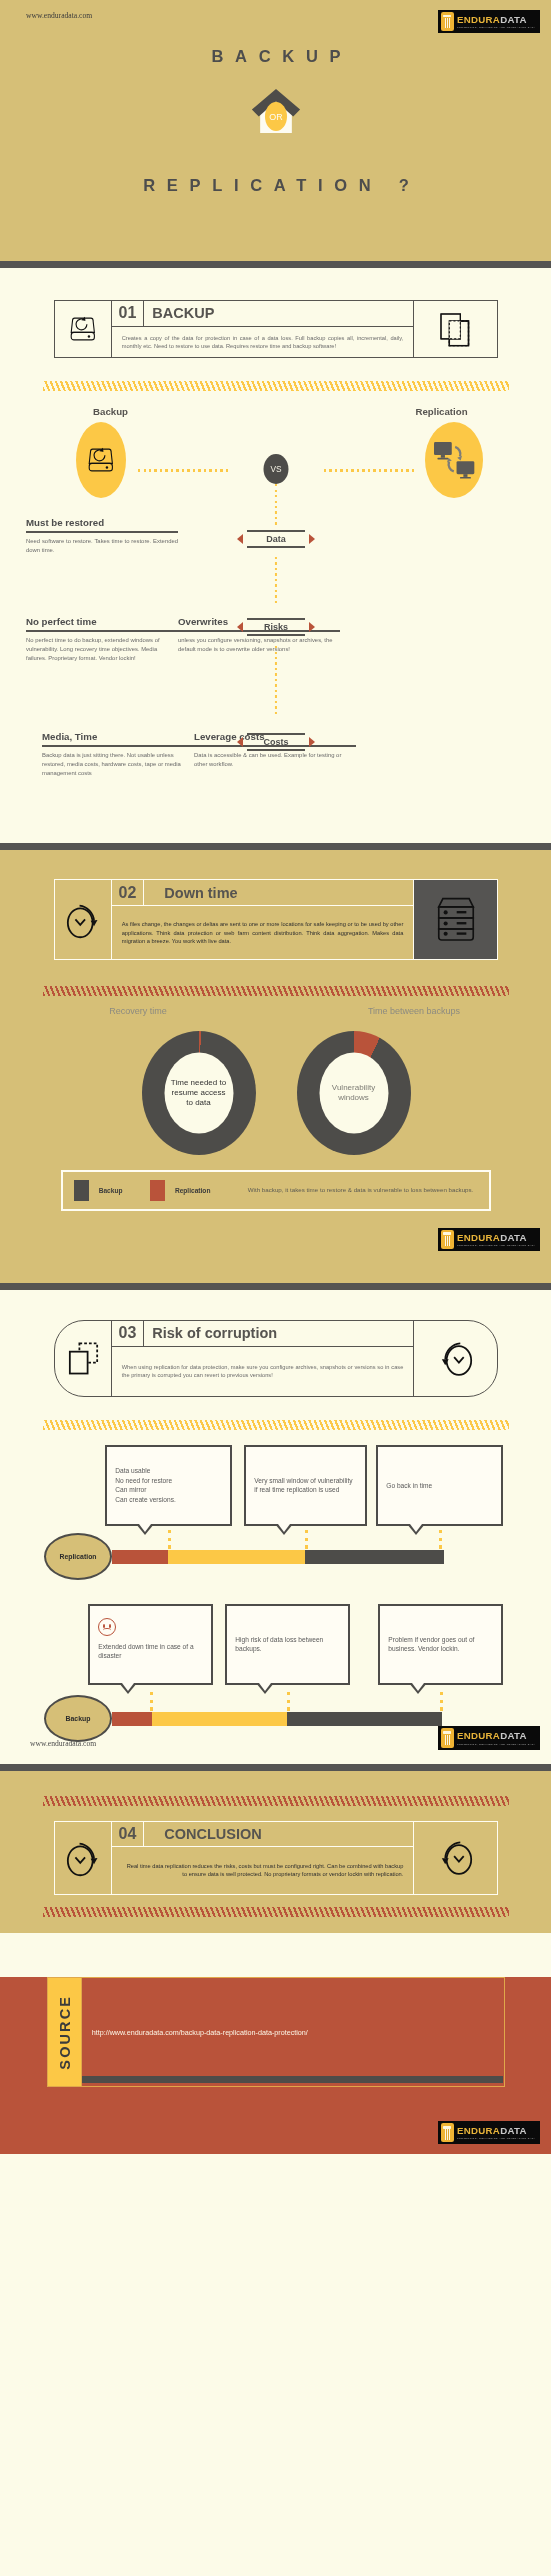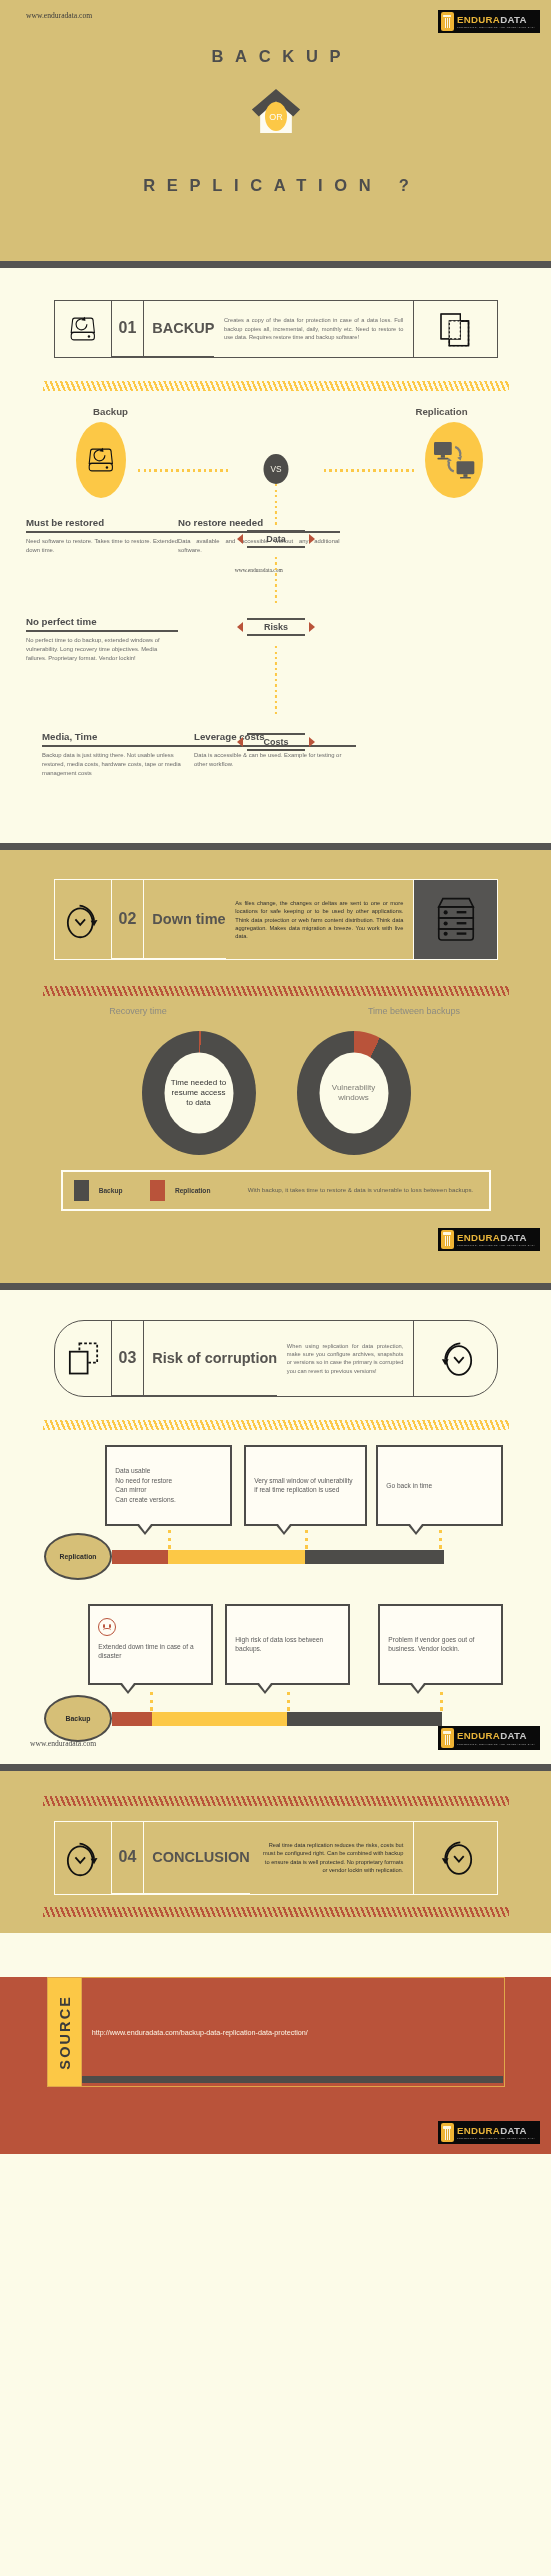--- a/index.html
+++ b/index.html
@@ -81,23 +81,23 @@
     margin: 0 54px;
     min-height: 58px;
   }
   .card.on-gold { border-color: #fffdf2; }
   .card .cell-icon {
     width: 57px; flex: none;
     display: flex; align-items: center; justify-content: center;
     border-right: 1.4px solid #565450;
   }
   .card.on-gold .cell-icon { border-right-color: #fffdf2; }
-  .card .cell-mid { flex: 1; display: flex; flex-direction: row; }
+  .card .cell-mid { flex: 1; display: flex; flex-direction: column; }
   .card .cell-head { display: flex; border-bottom: 1.4px solid #565450; }
-  .card.on-gold .cell-head { border-bottom-color: #fffdf2; }
+  .card.on-gold .cell-head { border-bottom-color: #fffdf2; gap: 12px; }
   .card .num {
     width: 32px; flex: none;
     font-size: 16px; font-weight: bold; color: #565450;
     display: flex; align-items: center; justify-content: center;
     border-right: 1.4px solid #565450;
     padding: 3.4px 0;
   }
   .card.on-gold .num { border-right-color: #fffdf2; }
   .card .title {
     font-size: 14.5px; font-weight: bold; color: #565450;
@@ -412,39 +412,38 @@
           <div class="cmp-col left">
             <h4>Must be restored</h4>
             <div class="ul"></div>
             <p class="just">Need software to restore. Takes time to restore. Extended down time.</p>
           </div>
           <div class="cmp-pill" style="top:12.4px;">
             <div class="bar"></div>
             <div class="lbl">Data</div>
             <div class="bar"></div>
           </div>
-          <div class="cmp-col right">
-            <h4>No restore needed</h4>
-            <div class="ul"></div>
-            <p class="just">Data available and accessible without any additional software.</p>
-            <div class="mini-url" style="margin-top:12.4px;">www.enduradata.com</div>
-          </div>
         </div>
 
         <div class="cmp-row" style="min-height:103px;">
           <div class="dotline-v" style="top:30px;height:69px;"></div>
           <div class="cmp-col left">
             <h4>No perfect time</h4>
             <div class="ul"></div>
             <p>No perfect time to do backup, extended windows of vulnerability. Long recovery time objectives. Media failures. Proprietary format. Vendor lockin!</p>
           </div>
           <div class="cmp-pill" style="top:1.4px;">
             <div class="bar"></div>
             <div class="lbl">Risks</div>
             <div class="bar"></div>
+          </div>
+          <div class="cmp-col right">
+            <h4>Overwrites</h4>
+            <div class="ul"></div>
+            <p>unless you configure versioning, snapshots or archives, the default mode is to overwrite older versions!</p>
           </div>
         </div>
 
         <div class="cmp-row" style="min-height:90px;padding-left:16px;">
           <div class="cmp-col left">
             <h4>Media, Time</h4>
             <div class="ul"></div>
             <p>Backup data is just sitting there. Not usable unless restored, media costs, hardware costs, tape or media management costs</p>
           </div>
           <div class="cmp-pill" style="top:1.4px;">

